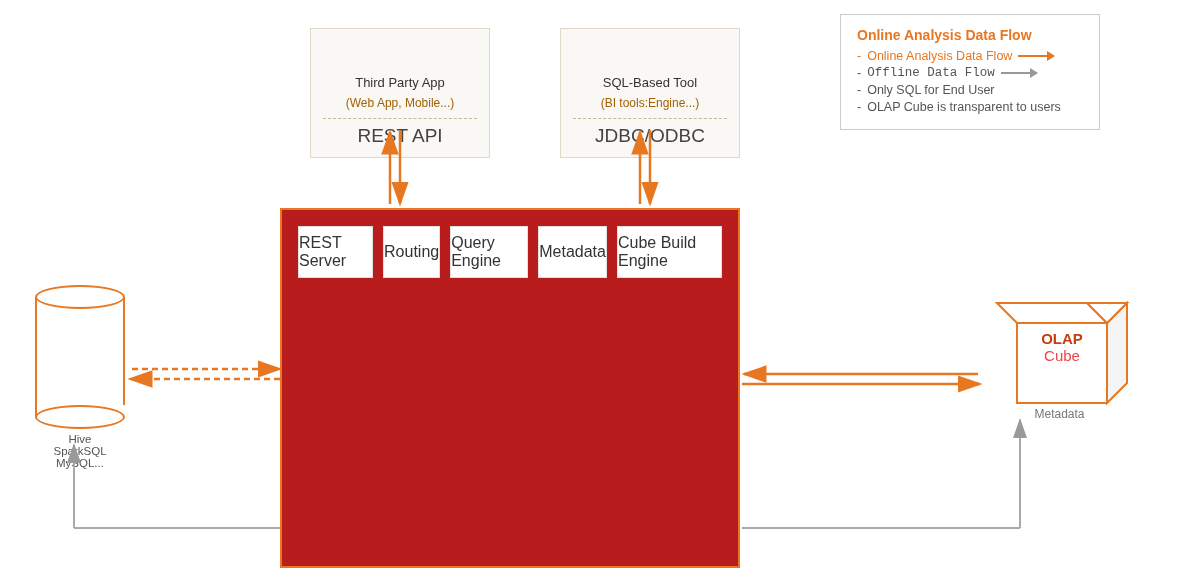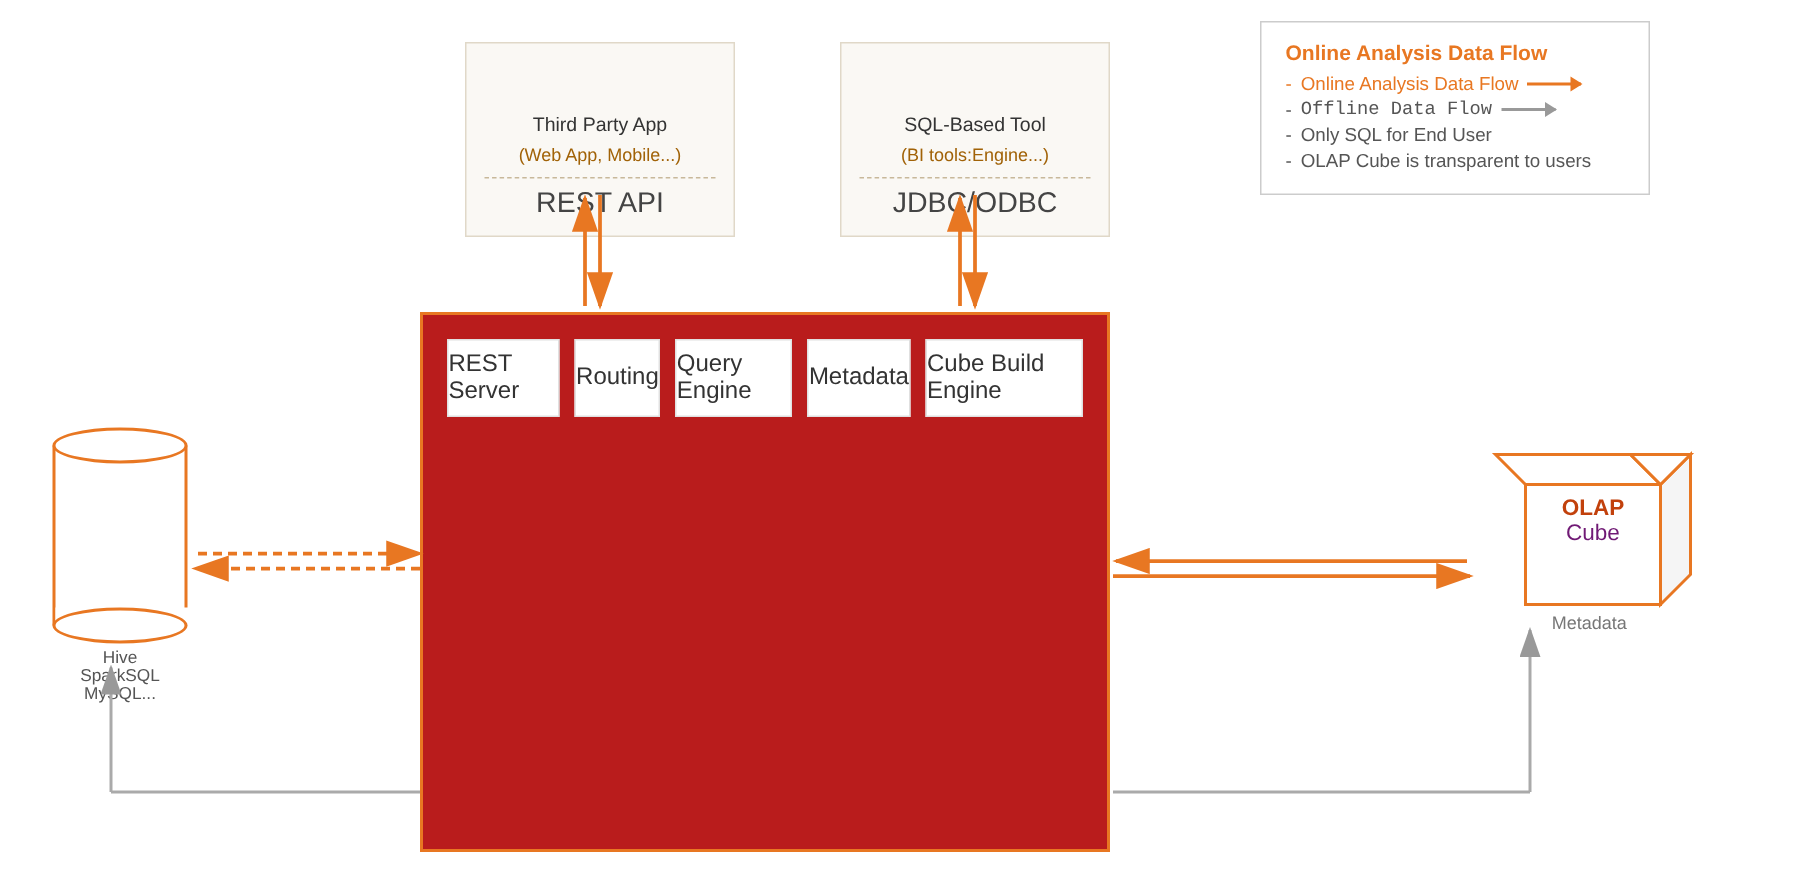--- a/index.html
+++ b/index.html
@@ -254,21 +254,21 @@
       <polygon points="30,55 120,55 120,135 30,135" fill="white" stroke="#e87722" stroke-width="2"></polygon>
 
       <polygon points="10,35 100,35 120,55 30,55" fill="white" stroke="#e87722" stroke-width="2"></polygon>
 
       <polygon points="120,55 140,35 140,115 120,135" fill="#f5f5f5" stroke="#e87722" stroke-width="2"></polygon>
 
       <polygon points="100,35 140,35 120,55 100,35" fill="white" stroke="#e87722" stroke-width="2"></polygon>
     </svg>
     <div style="position:absolute; top:62px; left:30px; width:90px; text-align:center;">
       <div style="font-size:15px; font-weight:bold; color:#c2410c;">OLAP</div>
-      <div style="font-size:15px; color:#701a75;">Cube</div>
+      <div style="font-size:15px; color:#ef4444;">Cube</div>
     </div>
     
     <div style="text-align:center; font-size:12px; color:#777; margin-top:-10px;">Metadata</div>
   </div>
 
   <svg class="arrows-svg">
     <defs>
       <marker id="arrow-orange" markerWidth="10" markerHeight="7" refX="9" refY="3.5" orient="auto">
         <polygon points="0 0, 10 3.5, 0 7" fill="#e87722"></polygon>
       </marker>

